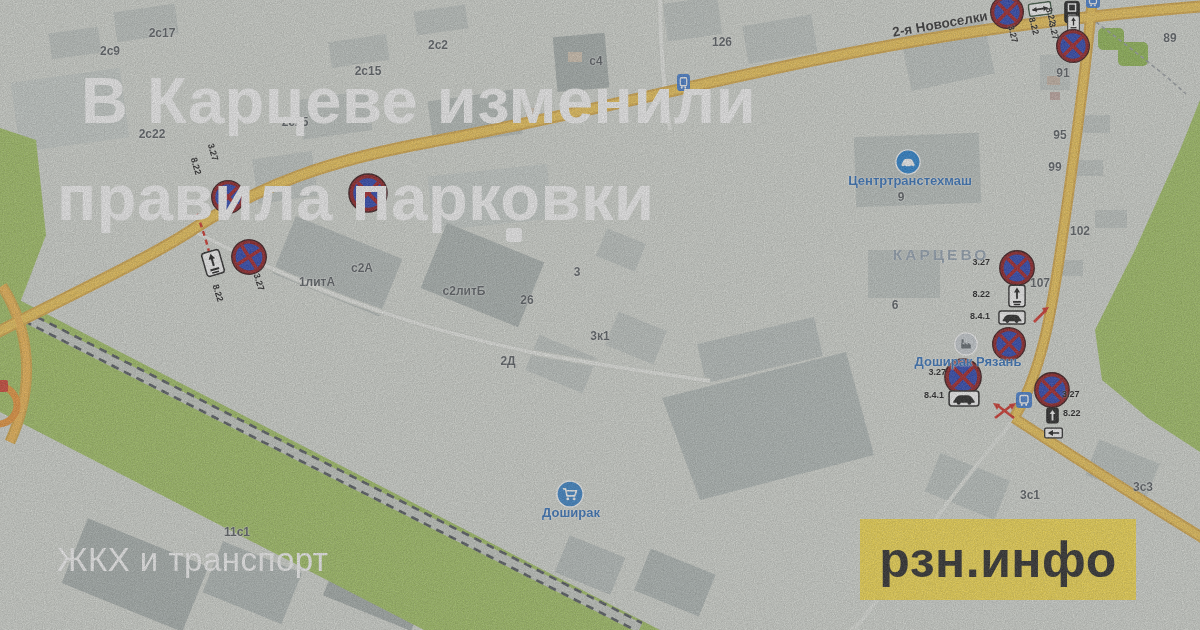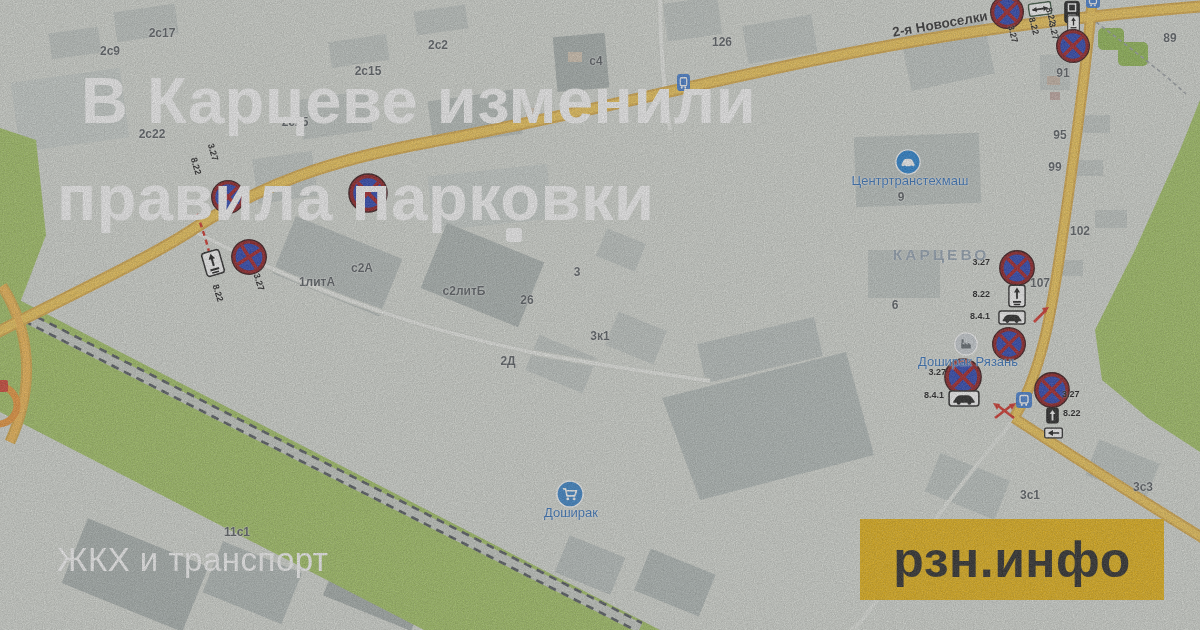--- a/index.html
+++ b/index.html
@@ -4,39 +4,39 @@
 <style>
   html,body{margin:0;padding:0;background:#222;}
   .card{position:relative;width:1200px;height:630px;overflow:hidden;background:#d9ddd6;
         font-family:"Liberation Sans","DejaVu Sans",sans-serif;}
   .map-svg{position:absolute;left:0;top:0;z-index:0;filter:blur(.45px);}
   .ov{position:absolute;z-index:1;}
   .lbl{position:absolute;transform:translate(-50%,-50%);white-space:nowrap;
        color:#4e5458;font-size:12px;font-weight:600;
        text-shadow:0 0 2px rgba(255,255,255,.85),0 0 1px rgba(255,255,255,.8);}
   .poi-lbl{position:absolute;transform:translate(-50%,-50%);white-space:nowrap;
-       color:#2569b8;font-size:13px;font-weight:400;
+       color:#2569b8;font-size:13px;font-weight:700;
        text-shadow:0 0 2px rgba(255,255,255,.9),0 0 1px #fff;}
   .district{position:absolute;transform:translate(-50%,-50%);white-space:nowrap;
        color:#91a1b0;font-size:15.5px;font-weight:700;letter-spacing:3px;
        text-shadow:0 0 2px rgba(255,255,255,.8);}
   .street{position:absolute;transform:translate(-50%,-50%) rotate(-10deg);white-space:nowrap;
        color:#262626;font-size:13.5px;font-weight:600;
        text-shadow:0 0 2px rgba(255,255,255,.7);}
   .sc{position:absolute;white-space:nowrap;color:#0d0d0d;font-size:9px;font-weight:700;
        text-shadow:0 0 2px rgba(255,255,255,.6);}
   .sg{position:absolute;}
   .title{position:absolute;left:57px;top:0;z-index:5;color:#fff;font-weight:800;
          font-size:65px;letter-spacing:.5px;line-height:1;}
   .title .l1{position:absolute;left:0;top:68px;white-space:nowrap;margin-left:24px;}
   .title .l2{position:absolute;left:0;top:165px;white-space:nowrap;}
   .category{position:absolute;left:57px;top:541px;z-index:5;color:#fff;
             font-size:33px;font-weight:400;letter-spacing:.5px;white-space:nowrap;}
-  .logo{position:absolute;left:860px;top:519px;width:304px;height:81px;z-index:5;
-        background:#eab308;display:flex;align-items:center;justify-content:center;}
+  .logo{position:absolute;left:860px;top:519px;width:276px;height:81px;z-index:5;
+        background:#fde047;display:flex;align-items:center;justify-content:center;}
   .logo span{color:#1c1c1c;font-size:50px;font-weight:800;letter-spacing:.5px;white-space:nowrap;}
   .grain{position:absolute;left:0;top:0;z-index:10;pointer-events:none;}
 </style>
 </head>
 <body>
 
 <svg style="position:absolute;width:0;height:0" aria-hidden="true">
 <defs>
 <symbol id="nostop" viewBox="0 0 44 44">
   <circle cx="22" cy="22" r="20" fill="#8e1014"></circle>

